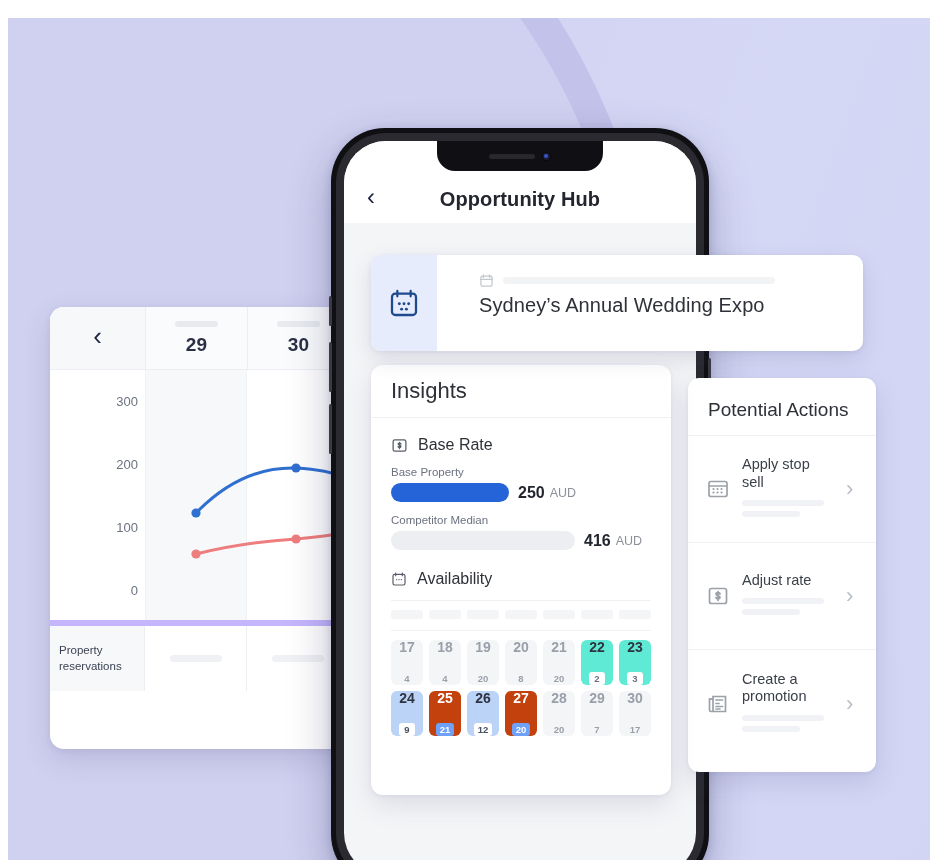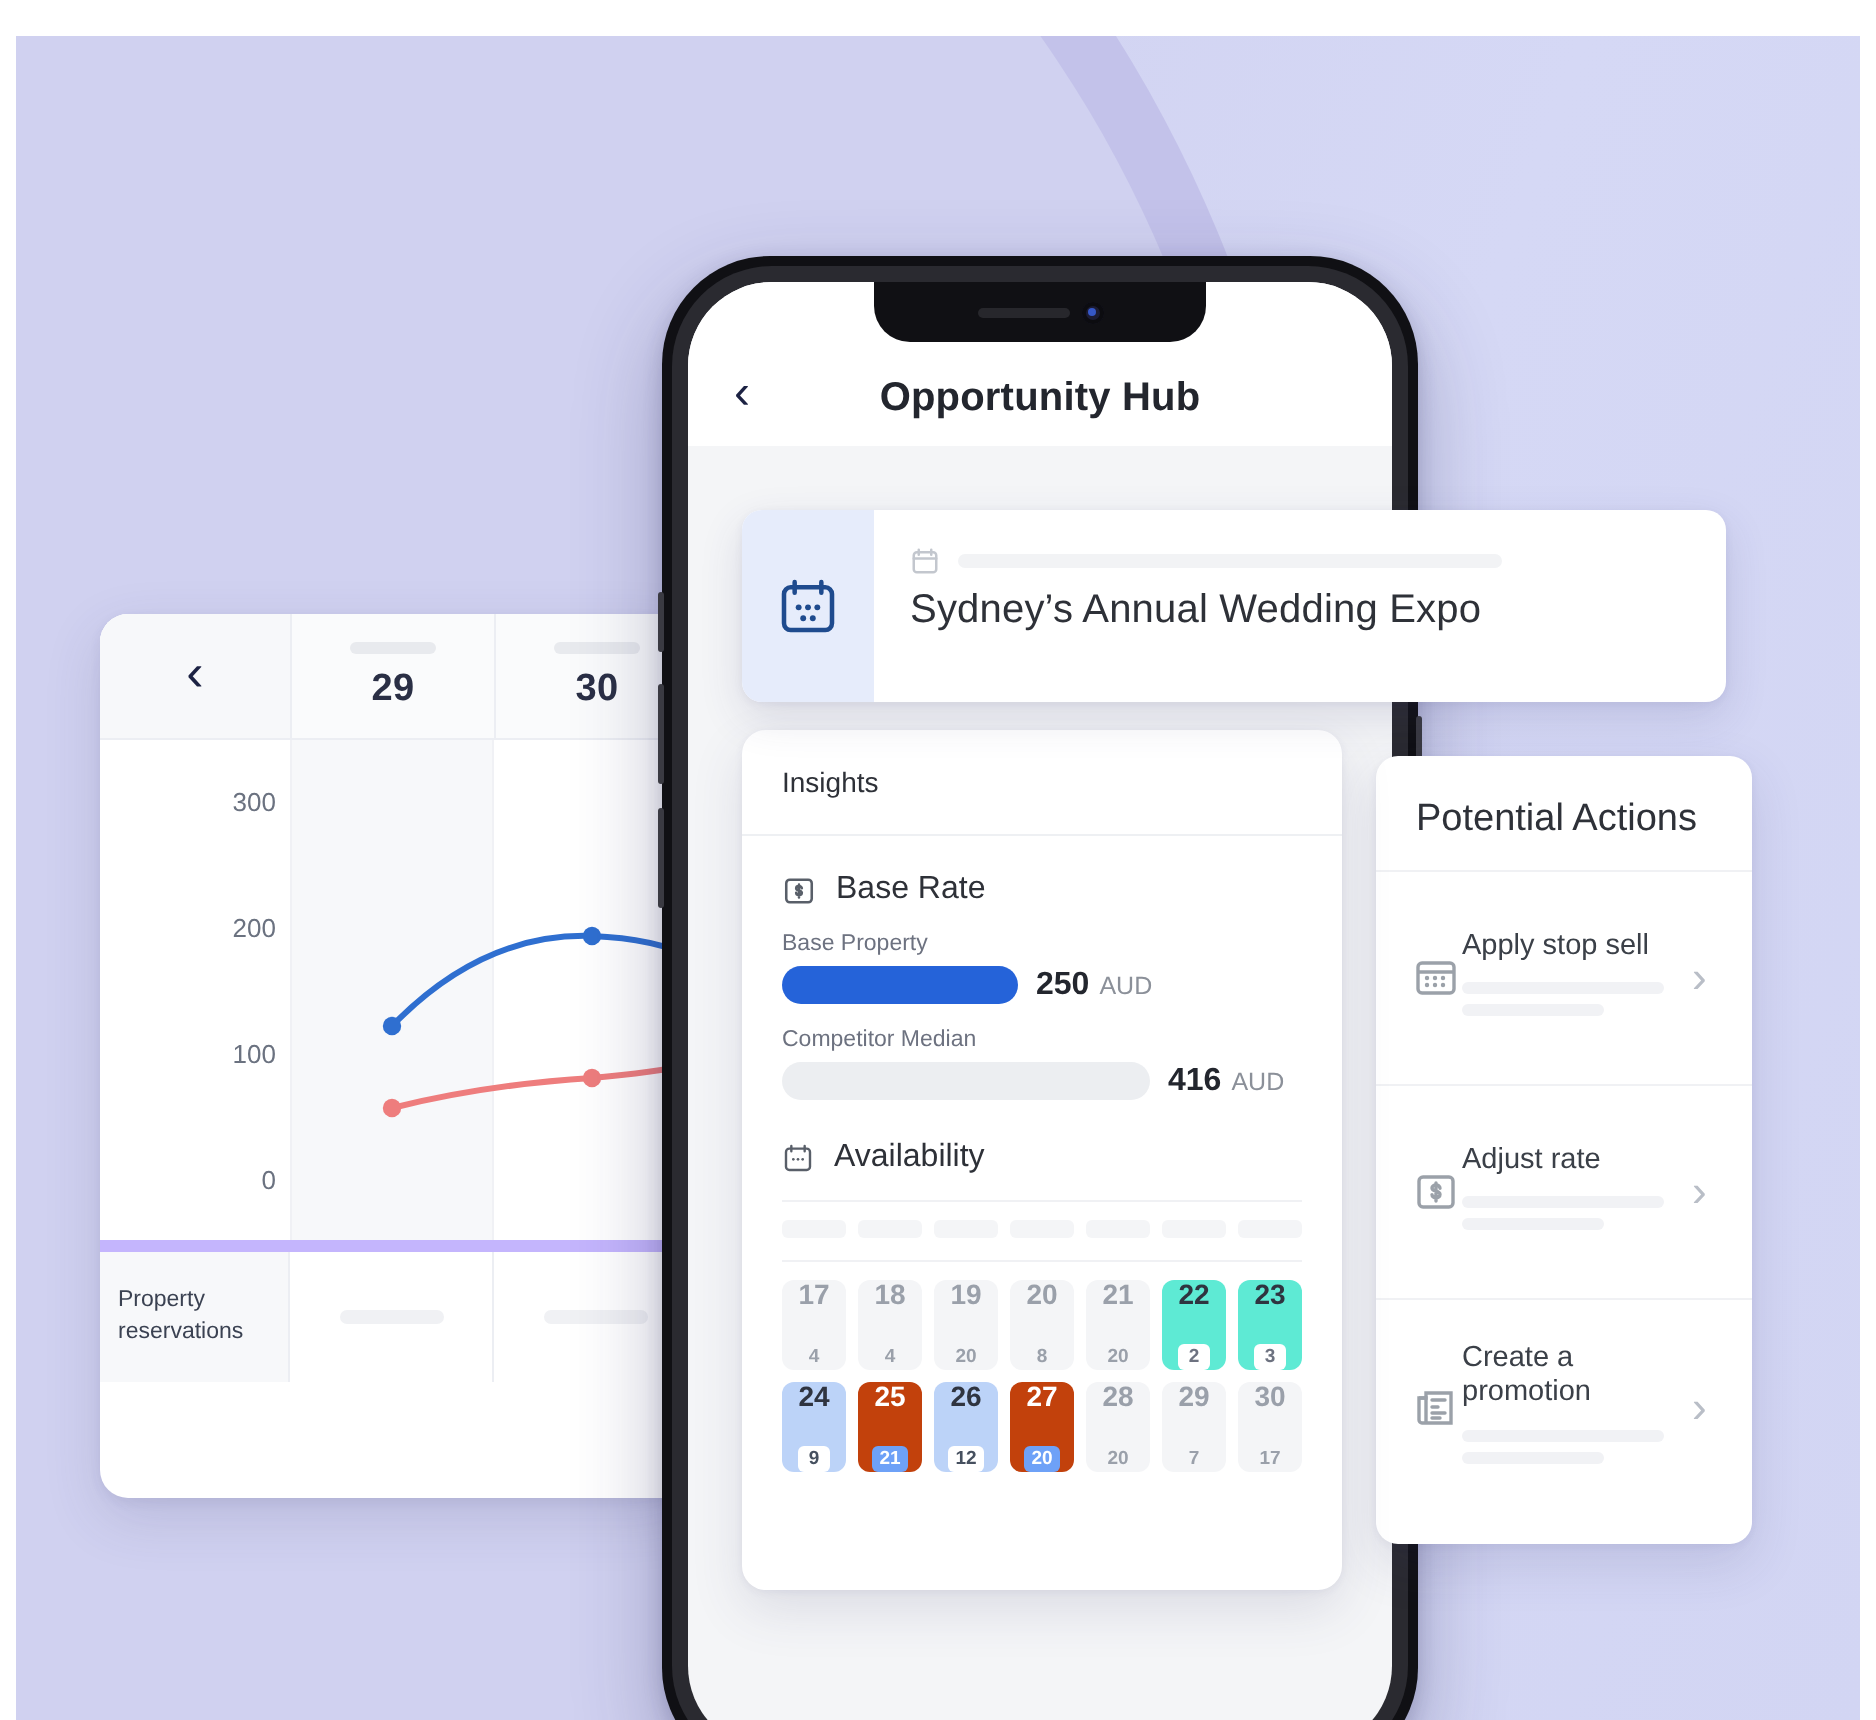--- a/index.html
+++ b/index.html
@@ -85,33 +85,33 @@
   .nav-title{flex:1;text-align:center;font-size:20px;font-weight:700;color:#23262e;
     letter-spacing:.1px;padding-right:54px;}
 
   
   .event-card{
     position:absolute;left:371px;top:255px;width:492px;height:96px;
     background:#ffffff;border-radius:10px;display:flex;overflow:hidden;z-index:12;
     box-shadow:0 8px 22px rgba(60,60,110,.14), 0 1px 4px rgba(60,60,110,.08);
   }
   .event-icon-box{flex:0 0 66px;background:#e6ecfb;display:flex;align-items:center;justify-content:center;}
-  .event-body{flex:1;padding:18px 18px 16px 18px;box-sizing:border-box;}
+  .event-body{flex:1;padding:18px 18px 16px 18px;box-sizing:border-box;margin-left:24px;}
   .event-meta{display:flex;align-items:center;gap:9px;margin-bottom:6px;}
   .event-meta-ph{height:7px;border-radius:4px;background:#f2f3f5;width:272px;}
   .event-title{font-size:20px;font-weight:400;color:#2e3138;letter-spacing:.1px;}
 
   
   .insights{
     position:absolute;left:371px;top:365px;width:300px;height:430px;
     background:#ffffff;border-radius:12px;z-index:11;overflow:hidden;
     box-shadow:0 10px 26px rgba(60,60,110,.13), 0 1px 4px rgba(60,60,110,.07);
   }
   .insights-head{height:52px;display:flex;align-items:center;padding:0 20px;
-    border-bottom:1px solid #eef0f3;font-size:14px;color:#2e3138;font-weight:400;}
+    border-bottom:1px solid #eef0f3;font-size:22px;color:#2e3138;font-weight:400;}
   .insights-body{padding:14px 20px 0 20px;}
   .sec-title{display:flex;align-items:center;gap:10px;font-size:16px;color:#2e3138;margin:4px 0 12px;}
   .sec-title.avail{margin-top:20px;}
   .sub-label{font-size:11.5px;color:#6d7280;margin-bottom:5px;}
   .bar-row{display:flex;align-items:center;gap:9px;margin-bottom:12px;}
   .bar{height:19px;border-radius:10px;}
   .bar.blue{width:118px;background:#2563d9;}
   .bar.grey{width:184px;background:#eceef1;}
   .bar-val{font-size:16px;font-weight:700;color:#23262e;}
   .bar-unit{font-size:12.5px;color:#8b9099;margin-left:-4px;}
@@ -138,21 +138,21 @@
   .cal-cell.lvl3 .cal-badge{background:#6ea1f7;color:#ffffff;}
 
   
   .actions{
     position:absolute;left:688px;top:378px;width:188px;height:394px;
     background:#ffffff;border-radius:11px;z-index:10;overflow:hidden;
     box-shadow:0 10px 26px rgba(60,60,110,.14), 0 1px 4px rgba(60,60,110,.07);
   }
   .actions-head{padding:20px 20px 14px 20px;font-size:19px;line-height:1.22;color:#2e3138;
     border-bottom:1px solid #f0f1f4;}
-  .action-item{display:flex;align-items:center;padding:14px 14px 14px 17px;
+  .action-item{display:flex;align-items:center;gap:11px;padding:14px 14px 14px 17px;
     border-bottom:1px solid #f0f1f4;box-sizing:border-box;height:107px;}
   .action-item:last-child{border-bottom:none;}
   .action-ic{flex:0 0 26px;display:flex;align-items:center;justify-content:center;}
   .action-txt{flex:1;}
   .action-label{font-size:14.5px;line-height:1.2;color:#3b4048;margin-bottom:9px;}
   .action-ph{height:6px;border-radius:3px;background:#f1f2f5;margin-bottom:5px;}
   .action-ph.w1{width:88%;}
   .action-ph.w2{width:62%;}
   .action-chev{flex:0 0 16px;font-size:22px;color:#b9bec7;line-height:1;font-weight:300;}
 </style>

